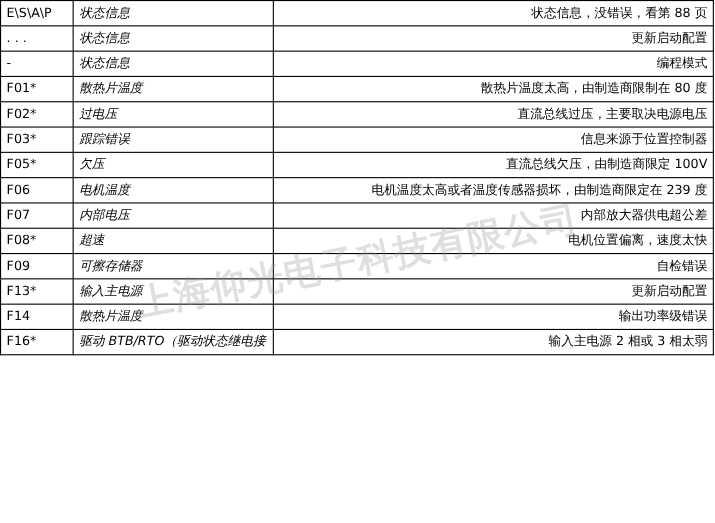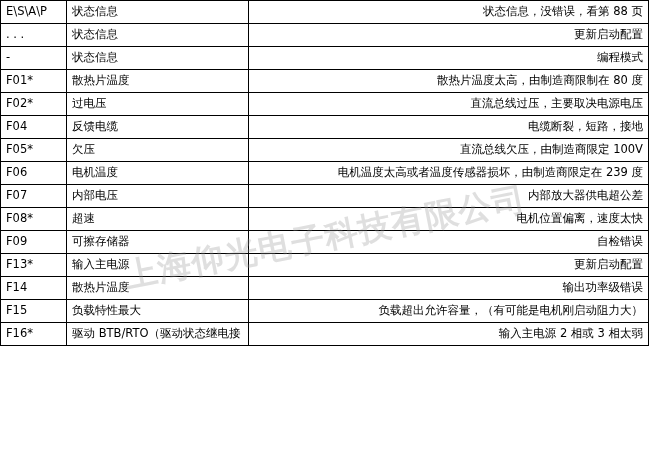--- a/index.html
+++ b/index.html
@@ -46,20 +46,21 @@
     vertical-align: top;
     color: #000000;
     height: 19px;
     box-sizing: border-box;
   }
   td.code-col {
     width: 66px;
   }
   td.name-col {
     width: 182px;
+    font-style: italic;
   }
   td.desc-col {
     width: 400px;
     text-align: right;
   }
   .code-col, .name-col, .desc-col {
     word-break: break-all;
   }
 </style>
 </head>
@@ -90,23 +91,23 @@
         <td class="code-col">F01*</td>
         <td class="name-col">散热片温度</td>
         <td class="desc-col">散热片温度太高，由制造商限制在 80 度</td>
       </tr>
       <tr>
         <td class="code-col">F02*</td>
         <td class="name-col">过电压</td>
         <td class="desc-col">直流总线过压，主要取决电源电压</td>
       </tr>
       <tr>
-        <td class="code-col">F04</td>
-        <td class="name-col">反馈电缆</td>
-        <td class="desc-col">电缆断裂，短路，接地</td>
+        <td class="code-col">F03*</td>
+        <td class="name-col">跟踪错误</td>
+        <td class="desc-col">信息来源于位置控制器</td>
       </tr>
       <tr>
         <td class="code-col">F05*</td>
         <td class="name-col">欠压</td>
         <td class="desc-col">直流总线欠压，由制造商限定 100V</td>
       </tr>
       <tr>
         <td class="code-col">F06</td>
         <td class="name-col">电机温度</td>
         <td class="desc-col">电机温度太高或者温度传感器损坏，由制造商限定在 239 度</td>
@@ -130,25 +131,20 @@
         <td class="code-col">F13*</td>
         <td class="name-col">输入主电源</td>
         <td class="desc-col">更新启动配置</td>
       </tr>
       <tr>
         <td class="code-col">F14</td>
         <td class="name-col">散热片温度</td>
         <td class="desc-col">输出功率级错误</td>
       </tr>
       <tr>
-        <td class="code-col">F15</td>
-        <td class="name-col">负载特性最大</td>
-        <td class="desc-col">负载超出允许容量，（有可能是电机刚启动阻力大）</td>
-      </tr>
-      <tr>
         <td class="code-col">F16*</td>
         <td class="name-col">驱动 BTB/RTO（驱动状态继电接</td>
         <td class="desc-col">输入主电源 2 相或 3 相太弱</td>
       </tr>
     </tbody>
   </table>
 
 </div>
 
 </body></html>

